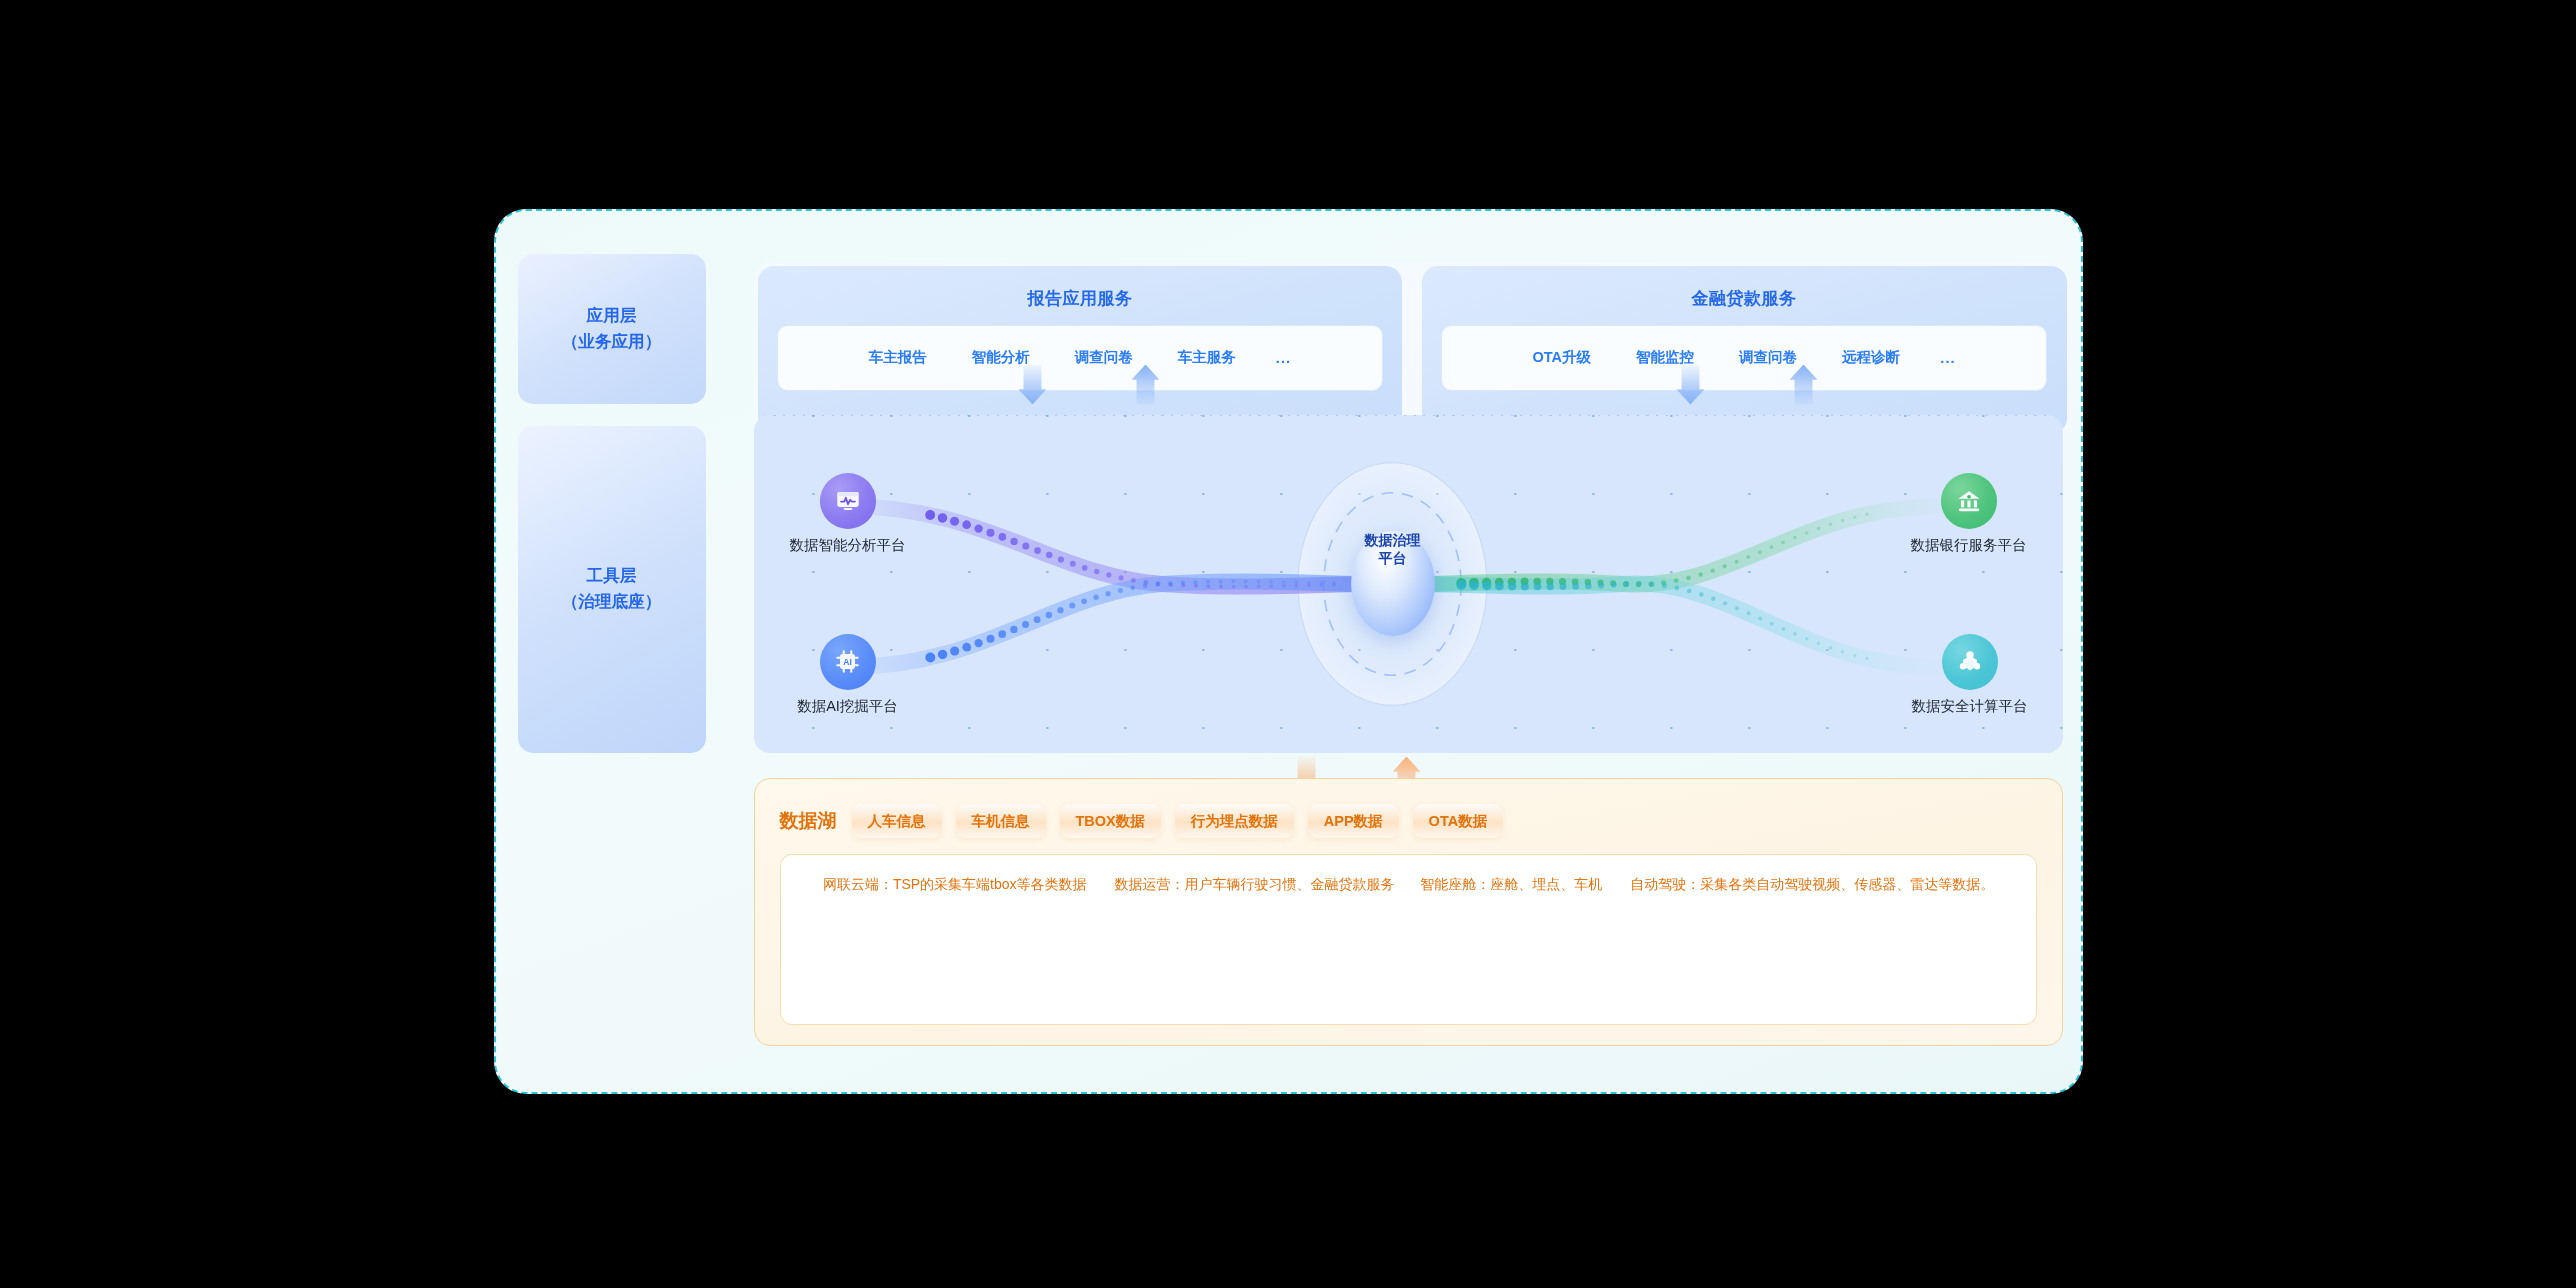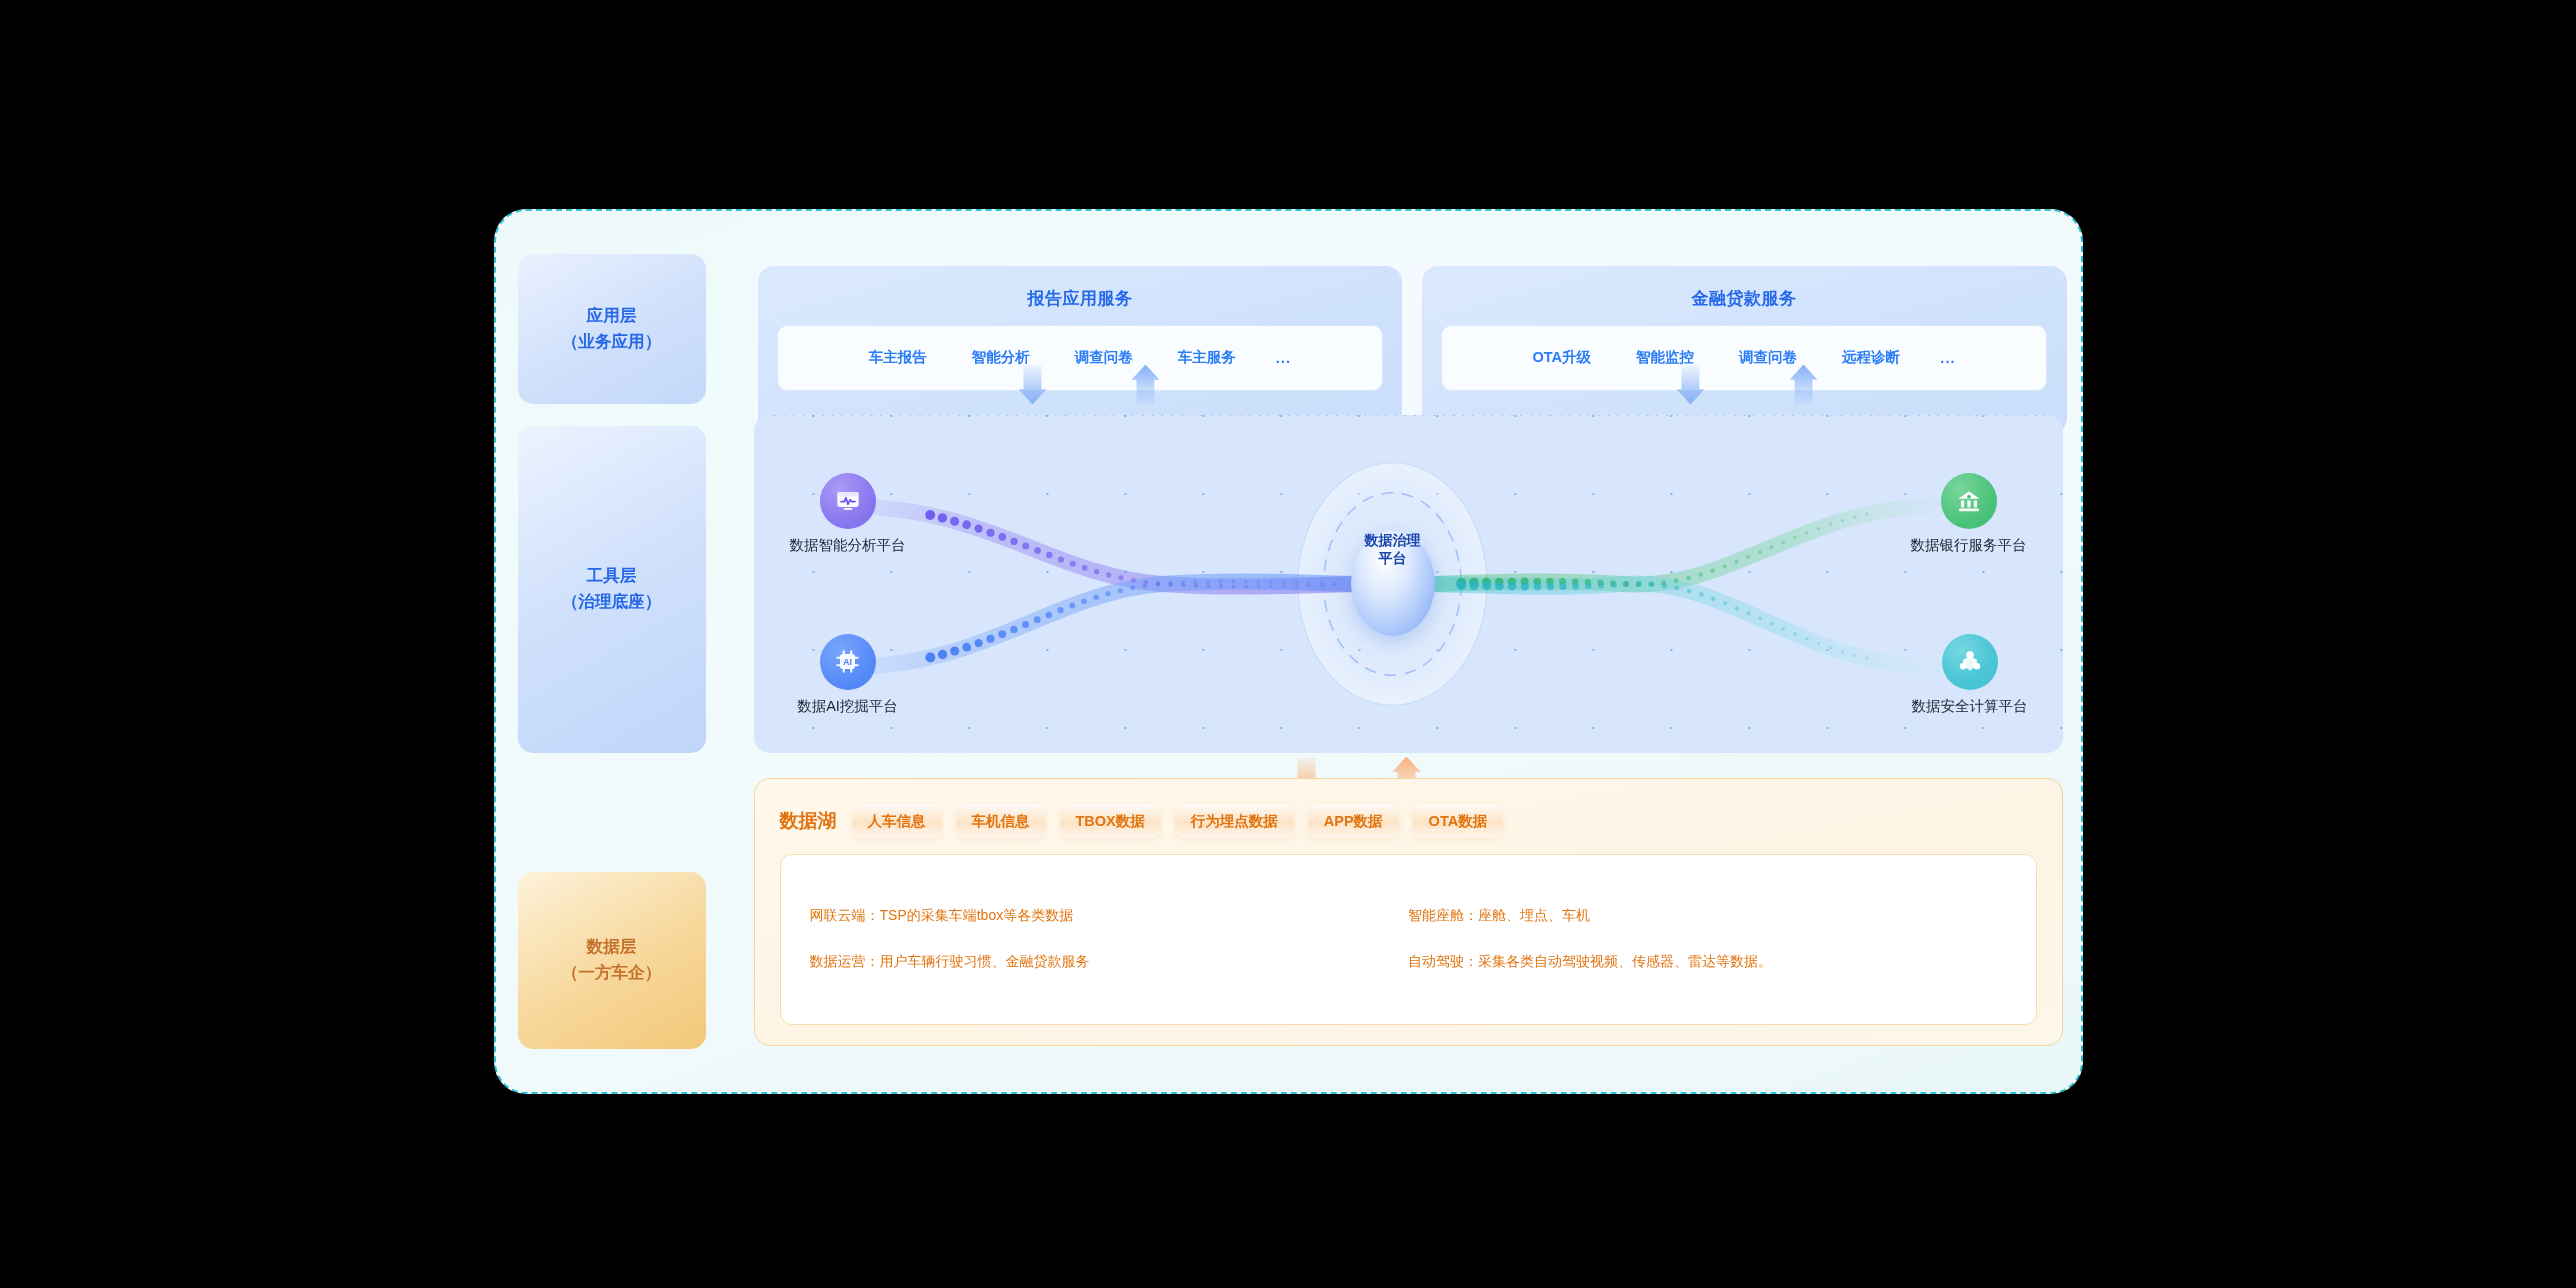--- a/index.html
+++ b/index.html
@@ -100,45 +100,39 @@
     border:1.1px solid #f4d49b;border-radius:16px;box-sizing:border-box;}
   #lake-head{position:absolute;left:25px;top:22.5px;right:25px;height:40px;
     display:flex;align-items:center;gap:14px;}
   #lake-title{color:#e2740f;font-size:19px;font-weight:bold;white-space:nowrap;margin-right:1px;}
   .tag{background:linear-gradient(180deg,#fdfbf8 0%,#fde3c5 55%,#fef7ef 100%);
     border-radius:9.7px;padding:7.5px 16px;color:#e2740f;font-size:14.5px;font-weight:bold;
     white-space:nowrap;box-shadow:0 1.1px 5.4px rgba(240,170,100,.18);}
   #lake-body{position:absolute;left:25px;right:25px;top:75px;bottom:19.3px;
     background:#ffffff;border:1.1px solid #f6dcae;border-radius:11.8px;
     display:flex;padding:21.5px 29px;box-sizing:border-box;gap:0;}
-  .lake-col{flex:1;display:flex;flex-direction:column;justify-content:center;gap:28px;}
+  .lake-col{flex:1;display:flex;justify-content:center;gap:28px;}
   .lake-line{color:#e2740f;font-size:14px;white-space:nowrap;}
 </style>
 </head>
 <body>
 
 <div id="outer">
   <div id="inner">
 
     <div class="rail" id="rail-tool">
       <div>
         <span>工具层</span>
         <span>（治理底座）</span>
       </div>
     </div>
     <div class="rail" id="rail-app">
       <div>
         <span>应用层</span>
         <span>（业务应用）</span>
-      </div>
-    </div>
-    <div class="rail" id="rail-data">
-      <div>
-        <span>数据层</span>
-        <span>（一方车企）</span>
       </div>
     </div>
 
     <div id="content">
 
       <div id="app-wrap">
 
         <div class="svc-card">
           <div class="svc-title">报告应用服务</div>
           <div class="svc-chipbox">

